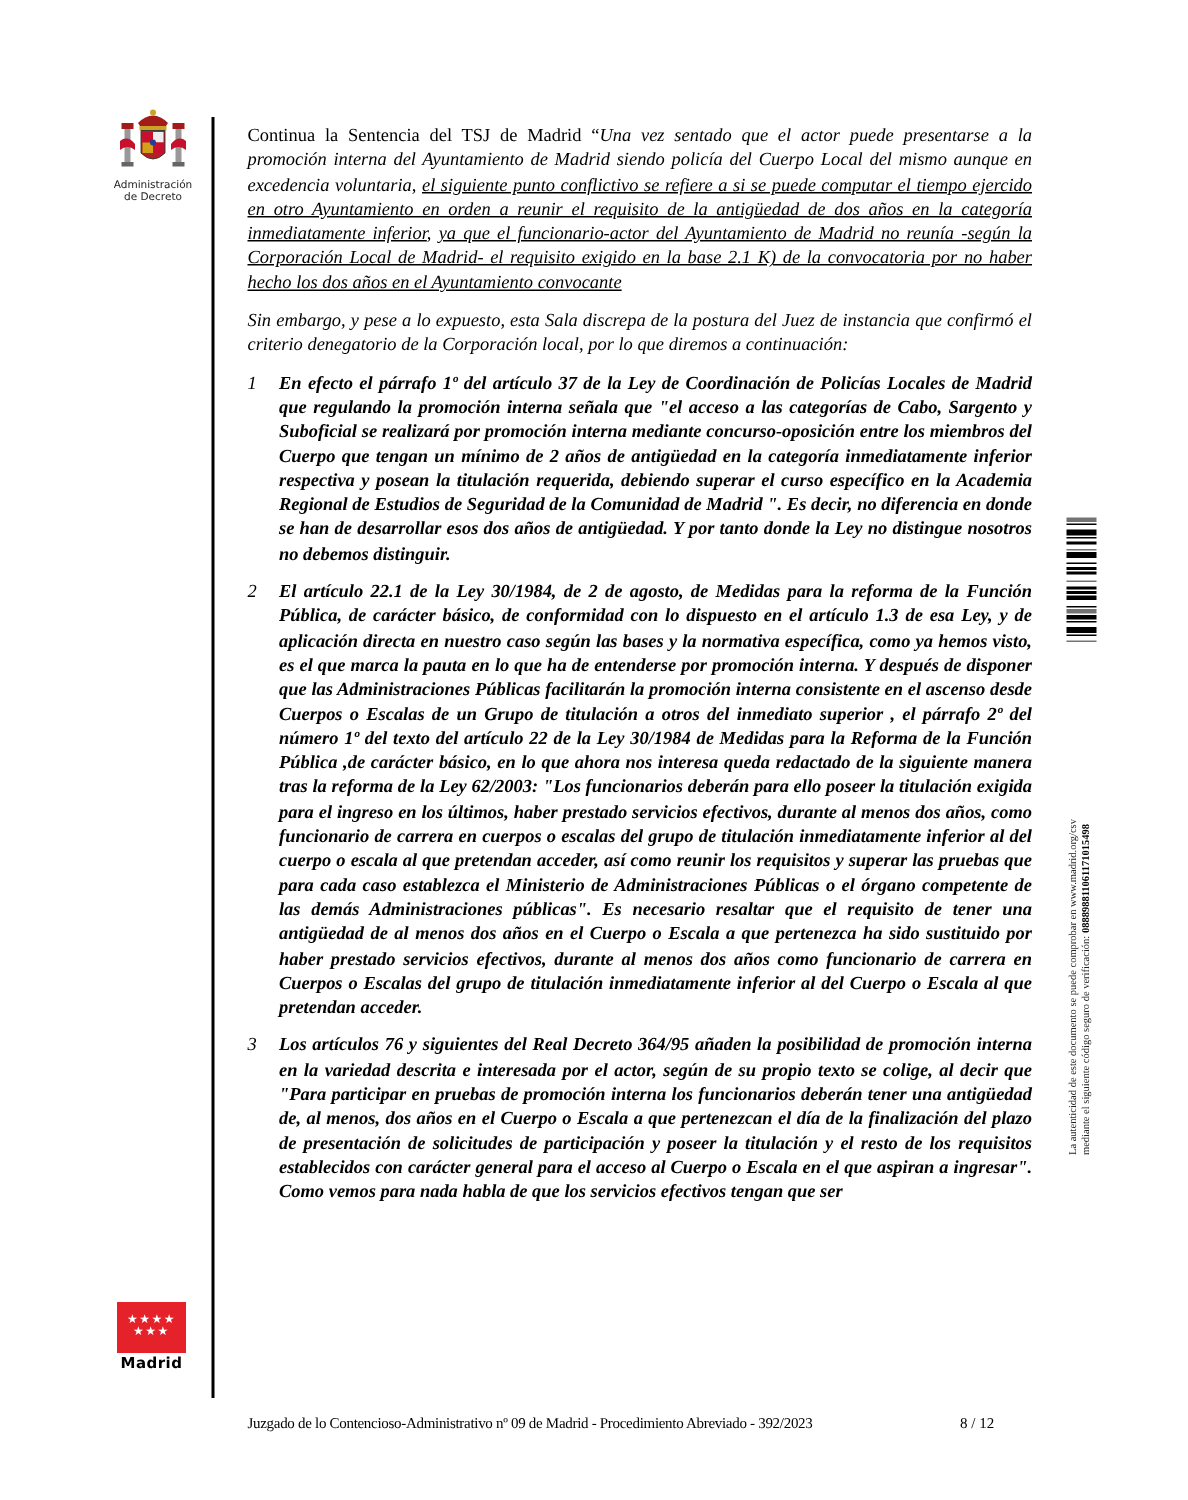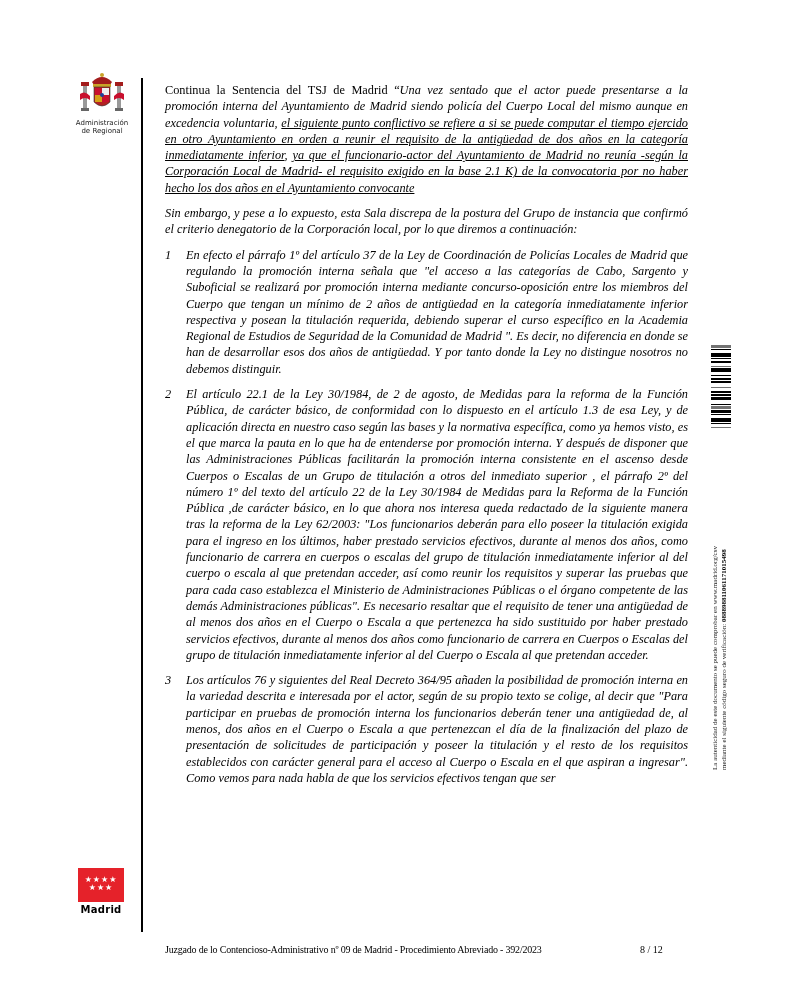--- a/index.html
+++ b/index.html
@@ -15,21 +15,21 @@
     .logo-madrid .flag { width: 46px; height: 34px; background: #e5222a; margin: 0 auto; position: relative; }
     .logo-madrid .stars { position: absolute; left: 0; right: 0; top: 8px; color: #fff; font-size: 8px; line-height: 8px; letter-spacing: 1px; font-family: "DejaVu Sans", sans-serif; }
     .logo-madrid .caption { font-family: "DejaVu Sans", sans-serif; font-weight: bold; font-size: 10px; margin-top: 2px; letter-spacing: 0.3px; }
 
     .content { position: absolute; left: 165px; top: 82px; width: 523px; font-size: 12.3px; line-height: 16.3px; text-align: justify; }
     .content p { margin: 0 0 9px 0; }
     .content em { font-style: italic; }
     .content u { text-decoration: underline; }
     .list-item { position: relative; padding-left: 21px; margin: 0 0 9px 0; }
     .list-item .num { position: absolute; left: 0; top: 0; font-style: italic; }
-    .list-item .body { font-style: italic; }
+    .list-item .body { font-style: italic; font-weight: bold; }
 
     .footer { position: absolute; left: 165px; top: 944px; width: 500px; font-size: 10px; letter-spacing: -0.2px; }
     .pageno { position: absolute; left: 640px; top: 944px; font-size: 10px; }
 
     .side { position: absolute; left: 703px; top: 345px; width: 40px; height: 420px; }
     .barcode { position: absolute; left: 8px; top: 0; width: 20px; height: 104px; }
     .barcode div { position: absolute; left: 0; width: 20px; background: #000; }
     .side-text { position: absolute; left: 2px; top: 770px; width: 420px; transform-origin: 0 0; transform: rotate(-90deg); font-size: 7px; line-height: 9px; white-space: nowrap; color: #222; }
     .side-text b { font-weight: bold; color: #000; }
   </style>
@@ -56,30 +56,30 @@
       <rect x="40" y="16" width="4" height="22" fill="#999"></rect>
       <rect x="4" y="12" width="8" height="4" fill="#a31c1c"></rect>
       <rect x="38" y="12" width="8" height="4" fill="#a31c1c"></rect>
       <path d="M3 24 Q8 20 13 26 L13 30 Q8 26 3 30 Z" fill="#c8102e"></path>
       <path d="M37 26 Q42 20 47 24 L47 30 Q42 26 37 30 Z" fill="#c8102e"></path>
       <rect x="4" y="38" width="8" height="3" fill="#666"></rect>
       <rect x="38" y="38" width="8" height="3" fill="#666"></rect>
     </svg>
     <div class="caption">
       <div>Administración</div>
-      <div>de Regional</div>
+      <div>de Decreto</div>
     </div>
   </div>
 
   <div class="vline"></div>
 
   <div class="content">
     <p><span>Continua la Sentencia del TSJ de Madrid “</span><em><span>Una vez sentado que el actor puede presentarse a la promoción interna del Ayuntamiento de Madrid siendo policía del Cuerpo Local del mismo aunque en excedencia voluntaria, </span><u>el siguiente punto conflictivo se refiere a si se puede computar el tiempo ejercido en otro Ayuntamiento en orden a reunir el requisito de la antigüedad de dos años en la categoría inmediatamente inferior</u><span>, </span><u>ya que el funcionario-actor del Ayuntamiento de Madrid no reunía -según la Corporación Local de Madrid- el requisito exigido en la base 2.1 K) de la convocatoria por no haber hecho los dos años en el Ayuntamiento convocante</u></em></p>
 
-    <p><em>Sin embargo, y pese a lo expuesto, esta Sala discrepa de la postura del Grupo de instancia que confirmó el criterio denegatorio de la Corporación local, por lo que diremos a continuación:</em></p>
+    <p><em>Sin embargo, y pese a lo expuesto, esta Sala discrepa de la postura del Juez de instancia que confirmó el criterio denegatorio de la Corporación local, por lo que diremos a continuación:</em></p>
 
     <div class="list-item">
       <span class="num">1</span>
       <div class="body">En efecto el párrafo 1º del artículo 37 de la Ley de Coordinación de Policías Locales de Madrid que regulando la promoción interna señala que "el acceso a las categorías de Cabo, Sargento y Suboficial se realizará por promoción interna mediante concurso-oposición entre los miembros del Cuerpo que tengan un mínimo de 2 años de antigüedad en la categoría inmediatamente inferior respectiva y posean la titulación requerida, debiendo superar el curso específico en la Academia Regional de Estudios de Seguridad de la Comunidad de Madrid ". Es decir, no diferencia en donde se han de desarrollar esos dos años de antigüedad. Y por tanto donde la Ley no distingue nosotros no debemos distinguir.</div>
     </div>
     <div class="list-item">
       <span class="num">2</span>
       <div class="body">El artículo 22.1 de la Ley 30/1984, de 2 de agosto, de Medidas para la reforma de la Función Pública, de carácter básico, de conformidad con lo dispuesto en el artículo 1.3 de esa Ley, y de aplicación directa en nuestro caso según las bases y la normativa específica, como ya hemos visto, es el que marca la pauta en lo que ha de entenderse por promoción interna. Y después de disponer que las Administraciones Públicas facilitarán la promoción interna consistente en el ascenso desde Cuerpos o Escalas de un Grupo de titulación a otros del inmediato superior , el párrafo 2º del número 1º del texto del artículo 22 de la Ley 30/1984 de Medidas para la Reforma de la Función Pública ,de carácter básico, en lo que ahora nos interesa queda redactado de la siguiente manera tras la reforma de la Ley 62/2003: "Los funcionarios deberán para ello poseer la titulación exigida para el ingreso en los últimos, haber prestado servicios efectivos, durante al menos dos años, como funcionario de carrera en cuerpos o escalas del grupo de titulación inmediatamente inferior al del cuerpo o escala al que pretendan acceder, así como reunir los requisitos y superar las pruebas que para cada caso establezca el Ministerio de Administraciones Públicas o el órgano competente de las demás Administraciones públicas". Es necesario resaltar que el requisito de tener una antigüedad de al menos dos años en el Cuerpo o Escala a que pertenezca ha sido sustituido por haber prestado servicios efectivos, durante al menos dos años como funcionario de carrera en Cuerpos o Escalas del grupo de titulación inmediatamente inferior al del Cuerpo o Escala al que pretendan acceder.</div>
     </div>
     <div class="list-item">

